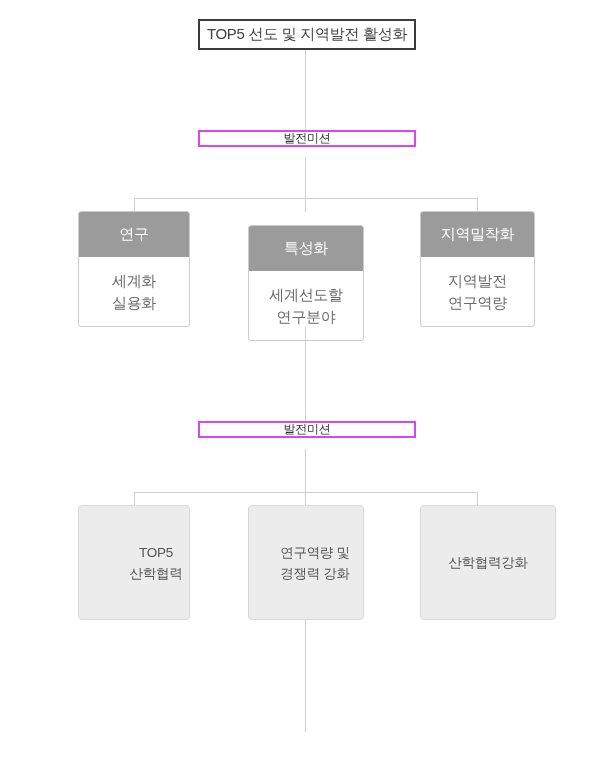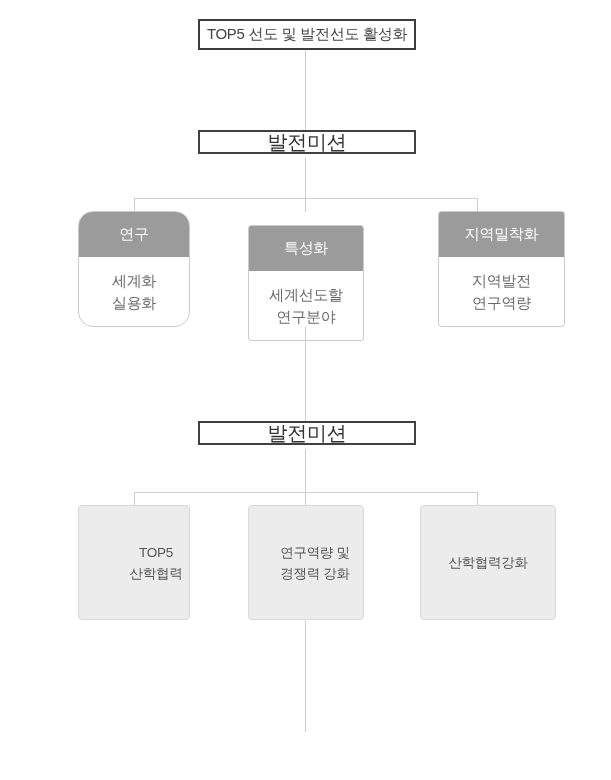--- a/index.html
+++ b/index.html
@@ -19,23 +19,23 @@
 
   
   .root-box {
     left: 198px; top: 19px; width: 218px; height: 31px;
     border: 2px solid #3c3c3c; background: #fff;
     font-size: 15px; color: #444; letter-spacing: -0.3px;
   }
 
   
   .band-box {
-    left: 198px; width: 218px; height: 24px;
-    border: 2px solid #404040; background: #fff;
-    font-size: 20px; color: #333; letter-spacing: -0.3px;
+    left: 198px; width: 218px; height: 17px;
+    border: 2px solid #d946ef; background: #fff;
+    font-size: 12px; color: #333; letter-spacing: -0.3px;
   }
   .band-mission-1 { top: 130px; }
   .band-mission-2 { top: 421px; }
   .band-strategy  { top: 732px; }
 
   
   .vline, .hline { position: absolute; background: #cfcfcf; }
   .vline { width: 1px; }
   .hline { height: 1px; }
   .riser-1 { left: 305px; top: 50px;  height: 80px; }
@@ -52,23 +52,23 @@
   .stub-2c { left: 477px; top: 492px; height: 14px; }
   .riser-5 { left: 305px; top: 620px; height: 112px; }
 
   
   .pillar {
     position: absolute; top: 211px; height: 116px;
     border: 1px solid #cccccc; border-radius: 3px;
     background: #fff; overflow: hidden;
     display: flex; flex-direction: column;
   }
-  .pillar-1 { left: 78px;  width: 112px; border-radius: 15px; }
+  .pillar-1 { left: 78px;  width: 112px; }
   .pillar-2 { left: 248px; width: 116px; margin-top: 14px; }
-  .pillar-3 { left: 420px; width: 127px; margin-left: 18px; }
+  .pillar-3 { left: 420px; width: 115px; }
   .pillar-header {
     height: 46px; flex: 0 0 46px;
     margin: -1px -1px 0 -1px;
     background: #9b9b9b; color: #ffffff;
     display: flex; align-items: center; justify-content: center;
     font-size: 15px; letter-spacing: -0.3px;
   }
   .pillar-body {
     flex: 1; display: flex; flex-direction: column;
     align-items: center; justify-content: center;
@@ -88,21 +88,21 @@
   .gray-2 { left: 248px; width: 116px; padding-left: 18px; }
   .gray-3 { left: 420px; width: 136px; }
   .gray-box span { display: block; }
 </style>
 </head>
 <body>
 
 <div class="canvas">
 
   <div class="node root-box">
-    <span>TOP5 선도 및 발전선도 활성화</span>
+    <span>TOP5 선도 및 지역발전 활성화</span>
   </div>
 
   <div class="vline riser-1"></div>
 
   <div class="node band-box band-mission-1">
     <span>발전미션</span>
   </div>
 
   <div class="vline riser-2"></div>
   <div class="hline hline-1"></div>

